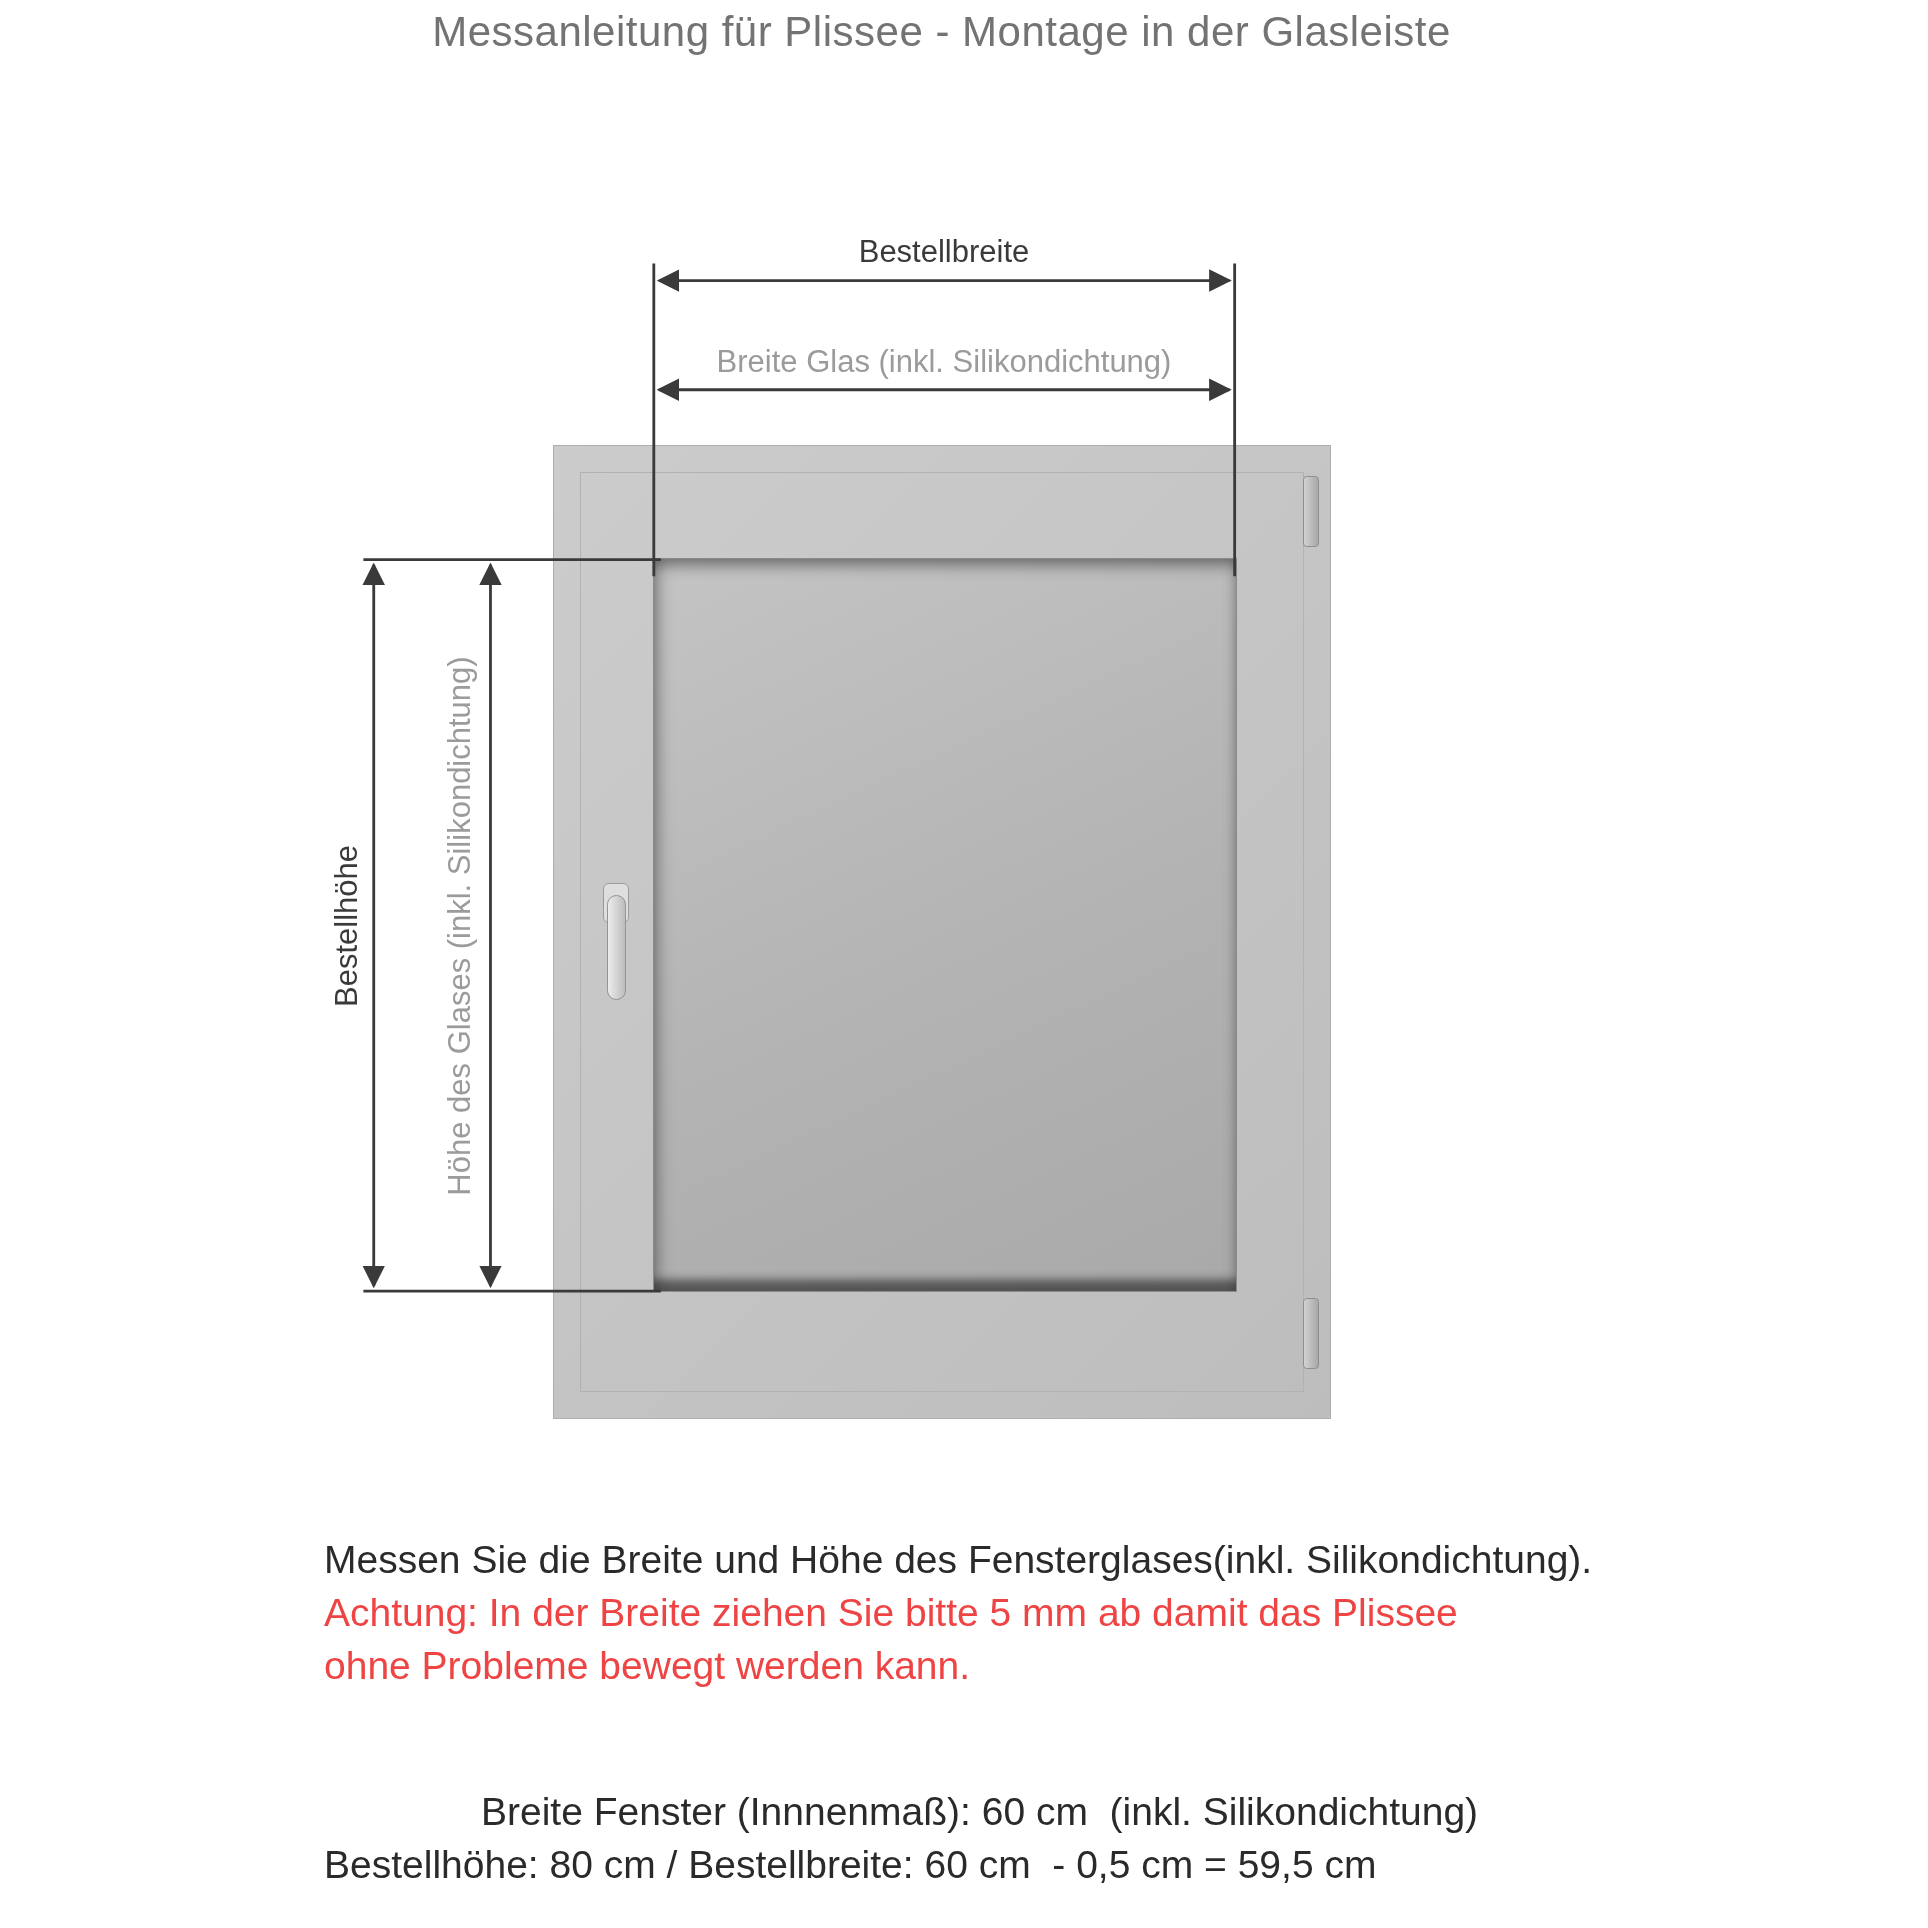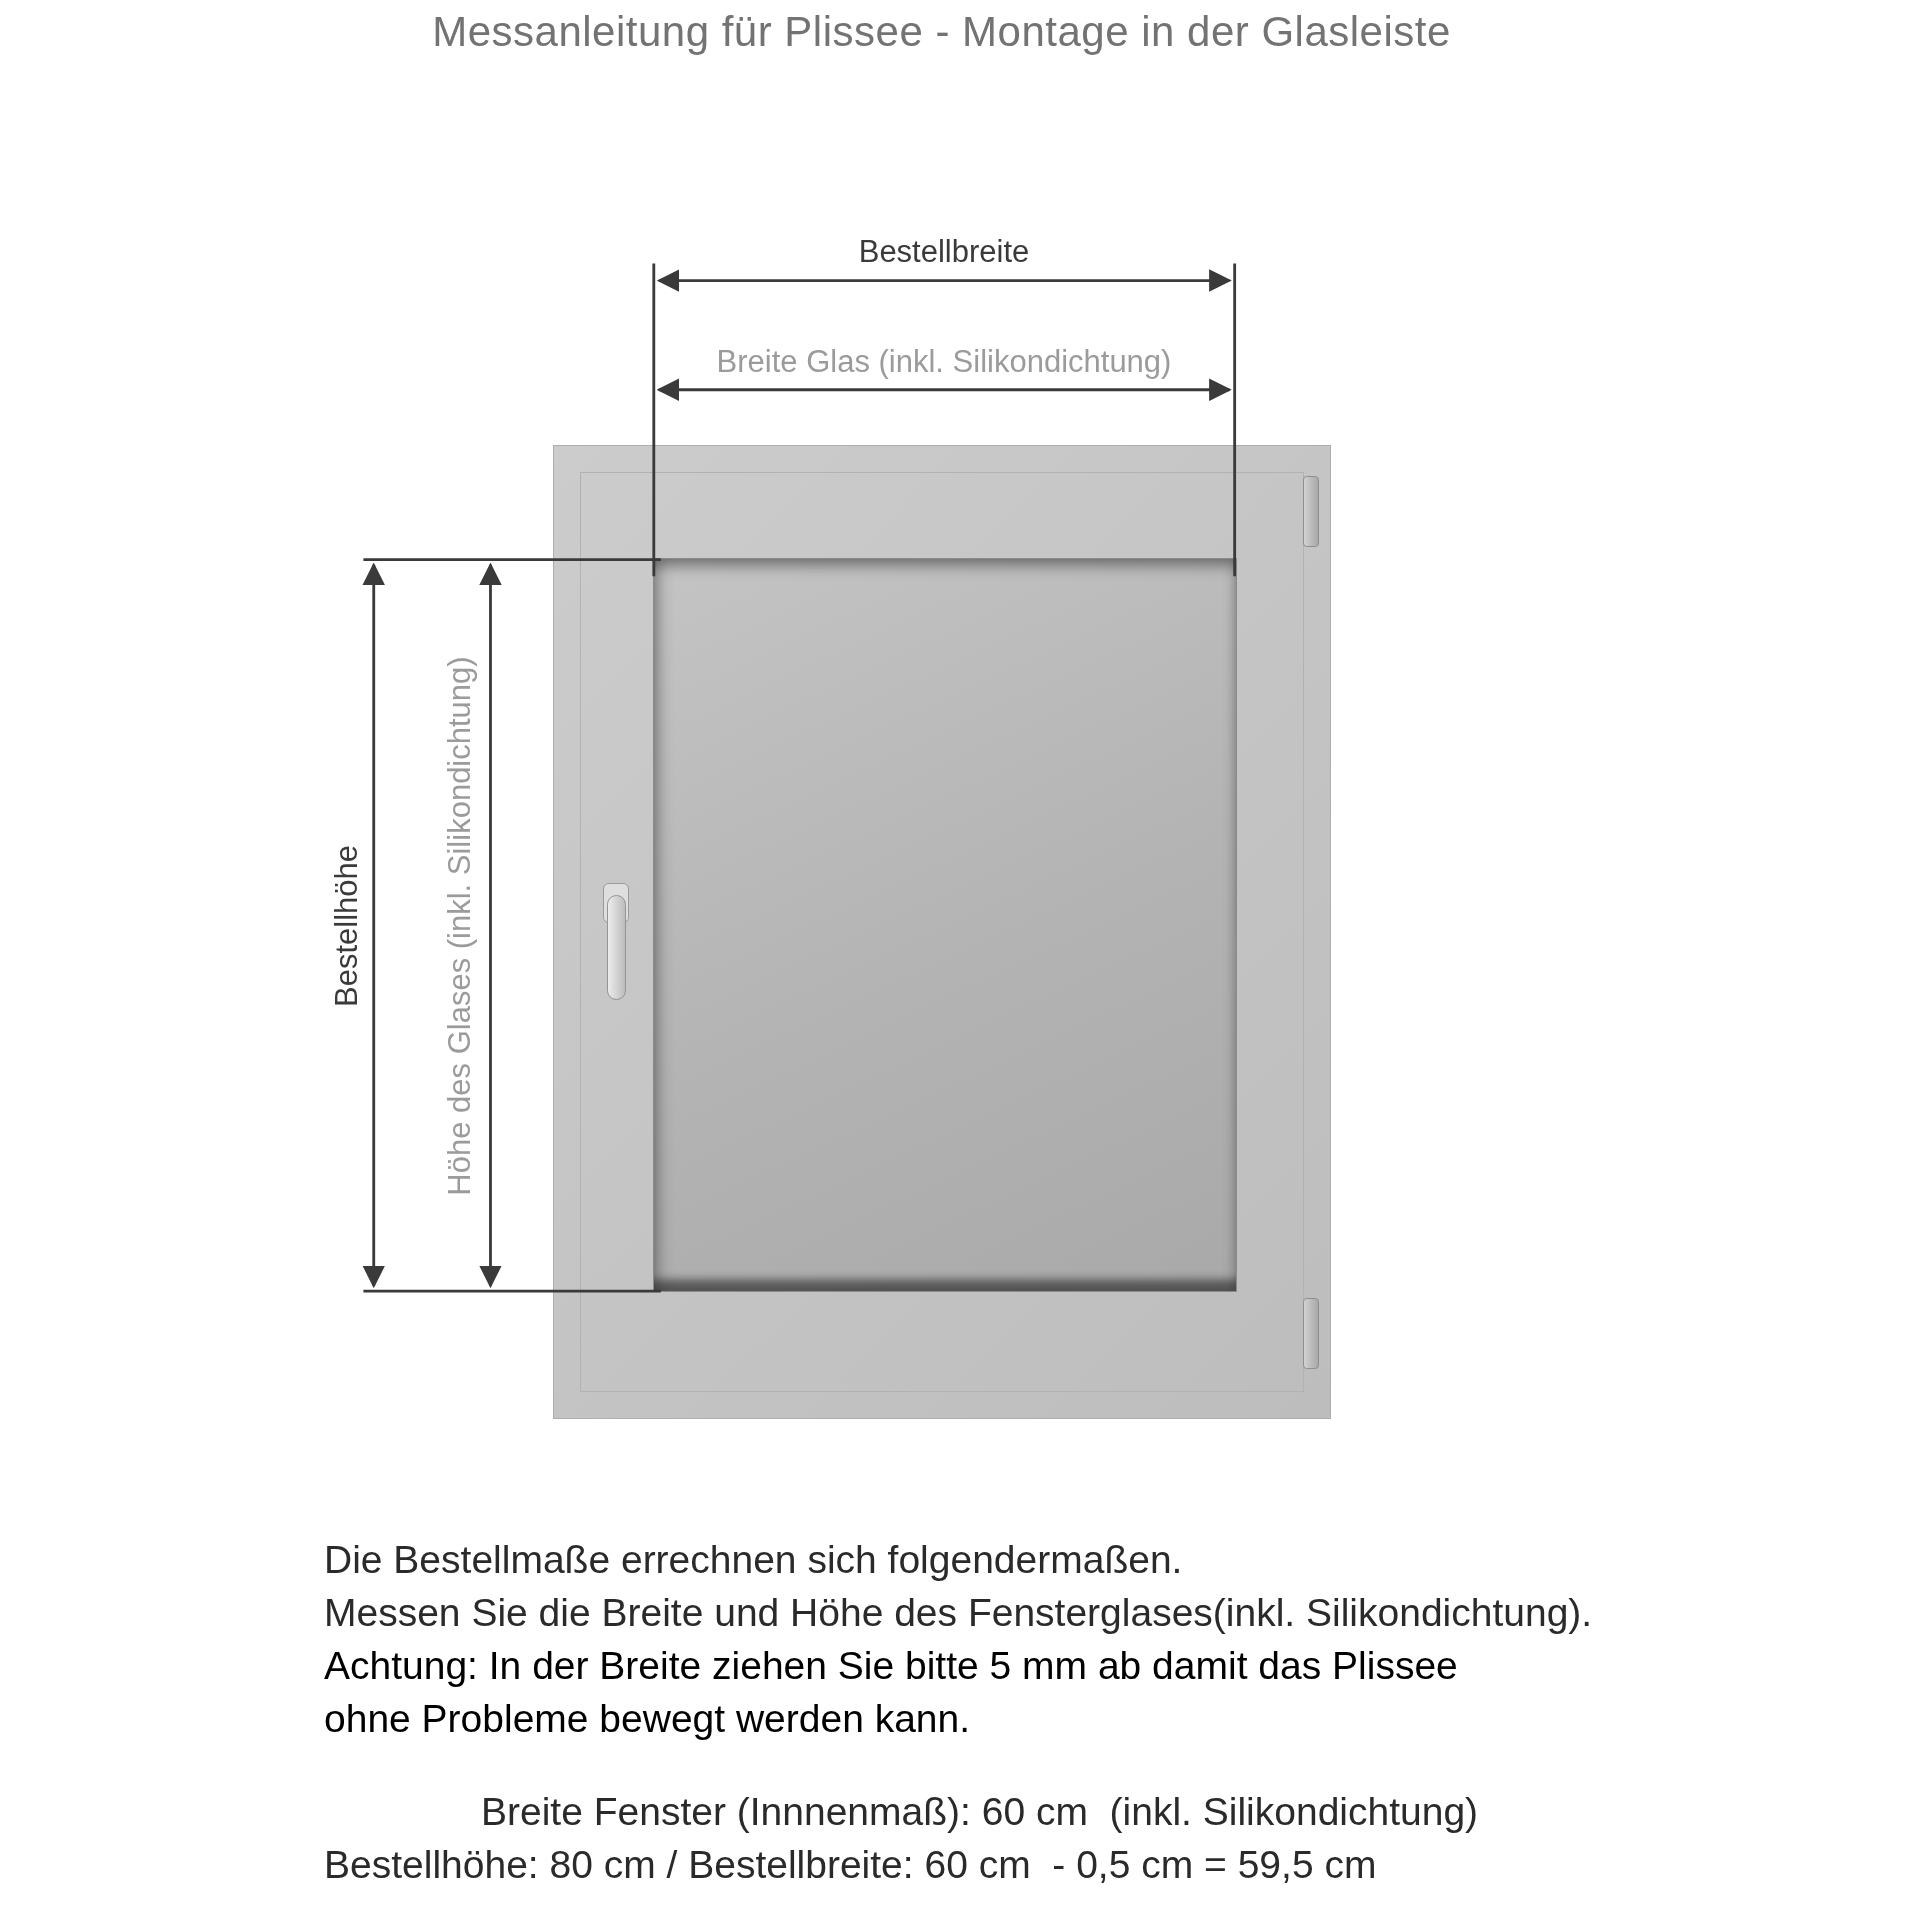--- a/index.html
+++ b/index.html
@@ -111,21 +111,21 @@
     font-size: 39px;
     line-height: 53px;
   }
   .example {
     position: absolute;
     left: 324px; top: 1785px;
     font-size: 39px;
     line-height: 53px;
   }
   .text-line { white-space: pre-wrap; }
-  .warning { color: #000000; }
+  .warning { color: #ef4444; }
   .indented { margin-left: 157px; }
 </style>
 </head>
 <body>
 
 <div class="page-title">Messanleitung für Plissee - Montage in der Glasleiste</div>
 
 <div>
 
   <div class="win-outer">
@@ -168,21 +168,20 @@
   <div class="label-anchor" style="left:347px; top:926px;">
     <span class="dim-label vertical label-dark">Bestellhöhe</span>
   </div>
   <div class="label-anchor" style="left:460px; top:926px;">
     <span class="dim-label vertical label-gray">Höhe des Glases (inkl. Silikondichtung)</span>
   </div>
 
 </div>
 
 <div class="instructions">
-  <div class="text-line">Die Bestellmaße errechnen sich folgendermaßen.</div>
   <div class="text-line">Messen Sie die Breite und Höhe des Fensterglases(inkl. Silikondichtung).</div>
   <div class="text-line warning">Achtung: In der Breite ziehen Sie bitte 5 mm ab damit das Plissee</div>
   <div class="text-line warning">ohne Probleme bewegt werden kann.</div>
 </div>
 
 <div class="example">
   <div class="text-line indented">Breite Fenster (Innnenmaß): 60 cm  (inkl. Silikondichtung)</div>
   <div class="text-line">Bestellhöhe: 80 cm / Bestellbreite: 60 cm  - 0,5 cm = 59,5 cm</div>
 </div>
 

